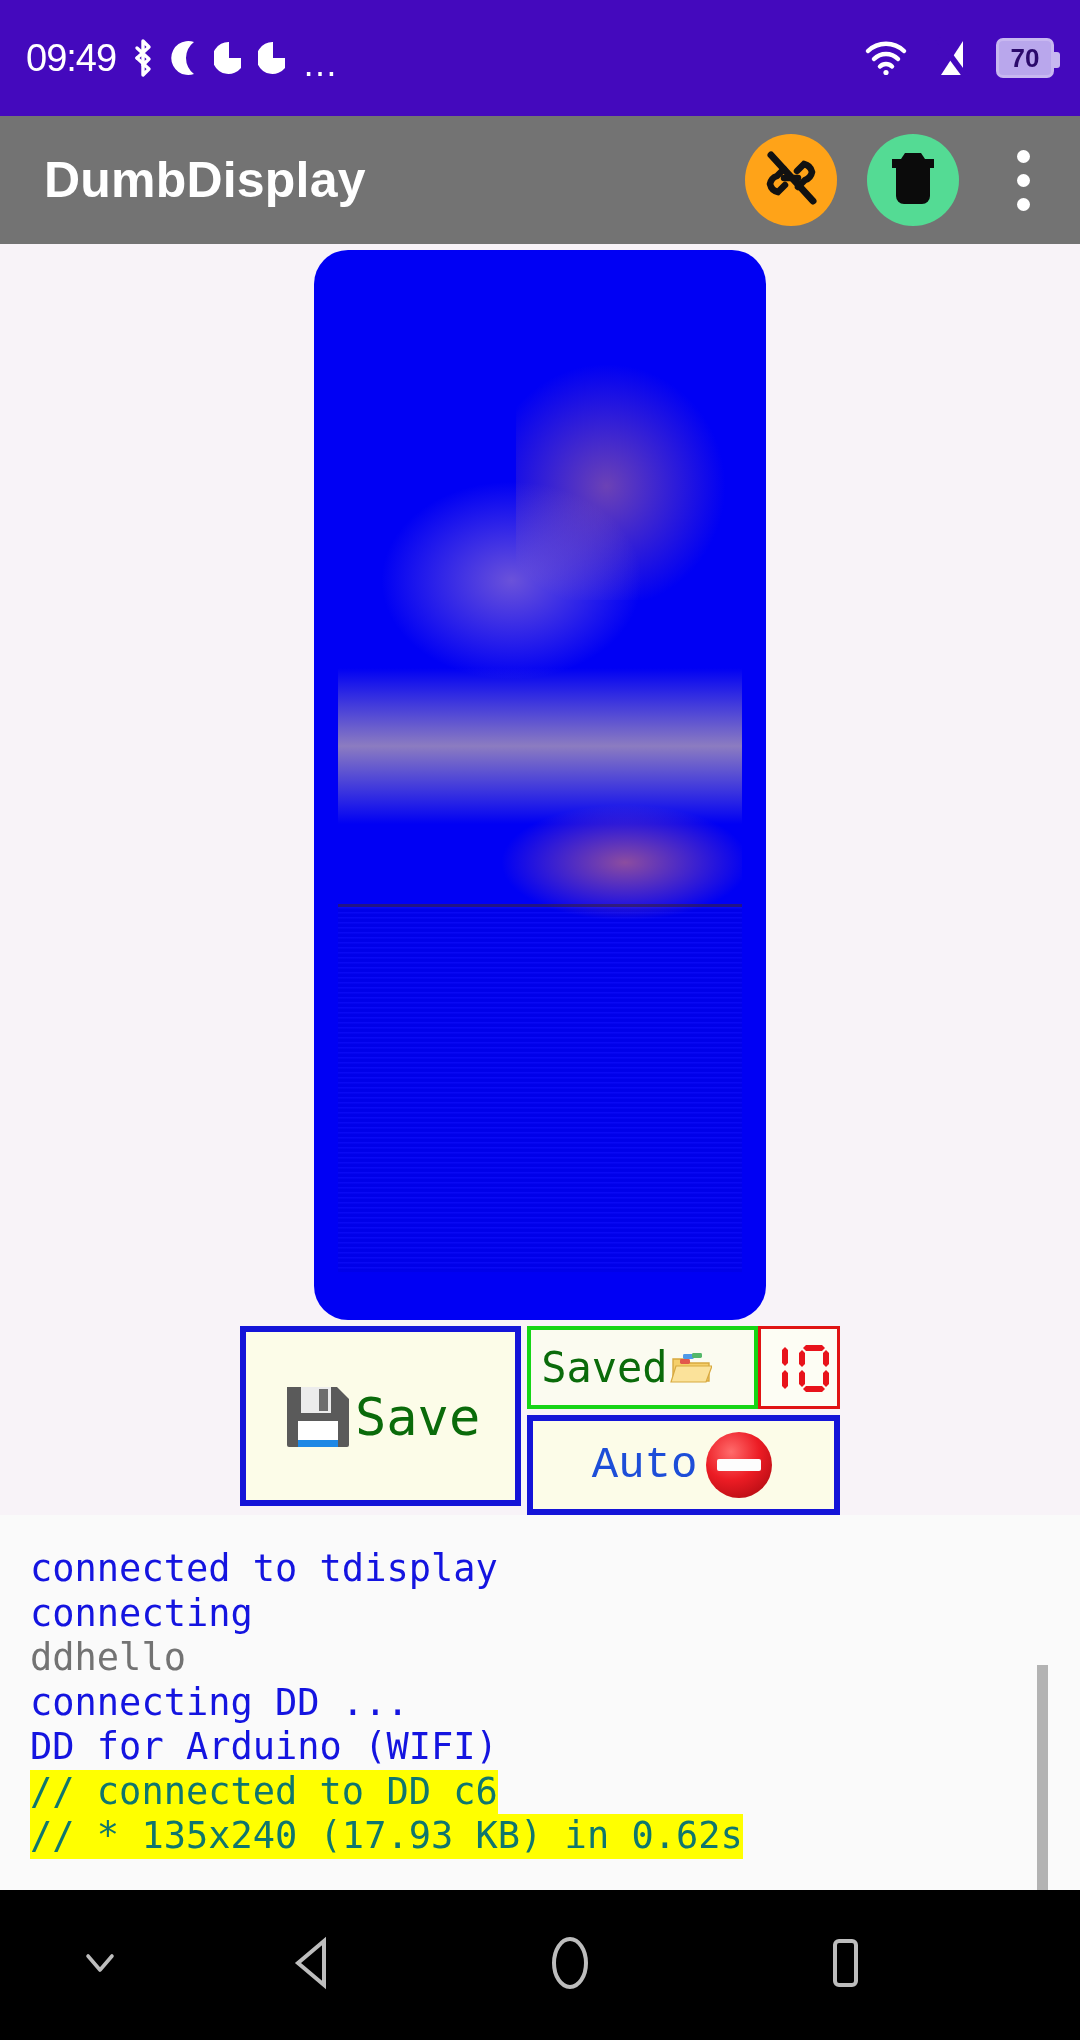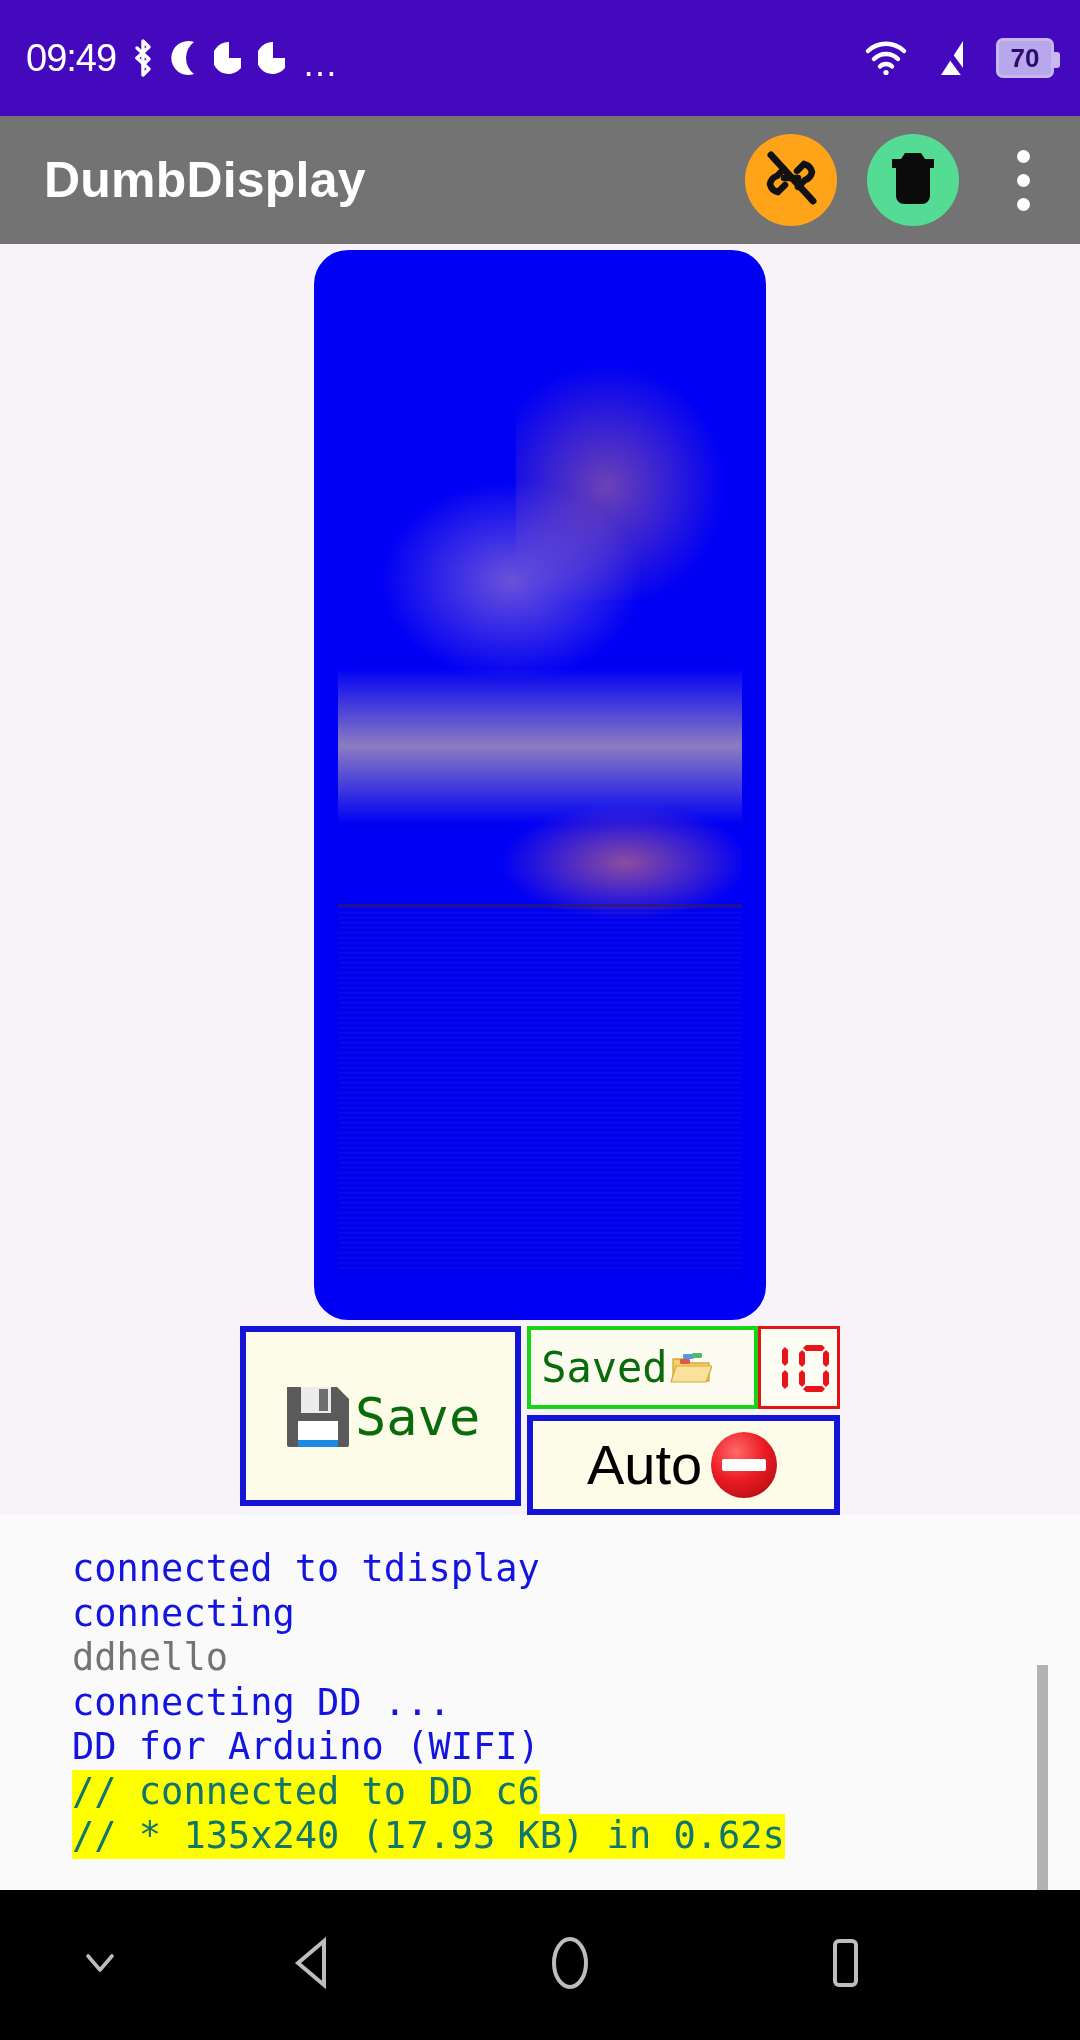--- a/index.html
+++ b/index.html
@@ -191,41 +191,40 @@
   }
   .seg-digits { display: flex; gap: 4px; }
   .auto-btn {
     height: 100px; margin-top: 6px;
     background: #fcfce8;
     border: 6px solid #1414d8;
     display: flex; align-items: center; justify-content: center;
     gap: 6px;
   }
   .auto-label {
-    font-family: Liberation Sans, sans-serif;
-    font-size: 56px; color: #000000; line-height: 1;
+    font-family: Liberation Mono, monospace;
+    font-size: 44px; color: #1d4ed8; line-height: 1;
   }
   .noentry { width: 72px; height: 72px; }
 
   
   .logpane {
     flex: 1 1 auto;
     background: #fafafa;
     position: relative;
     overflow: hidden;
     padding: 32px 0 0 30px;
     min-height: 0;
   }
   .logline {
     font-family: "DejaVu Sans Mono", monospace;
     font-size: 37px;
     line-height: 44.5px;
     white-space: pre;
     width: fit-content;
-    margin-left: 42px;
   }
   .c-blue  { color: #1414e0; }
   .c-gray  { color: #737373; }
   .hl      { background: #ffff00; color: #0f766e; }
   .scrollbar {
     position: absolute; right: 32px; top: 150px;
     width: 11px; height: 232px;
     background: #b3b3b3;
   }
 

